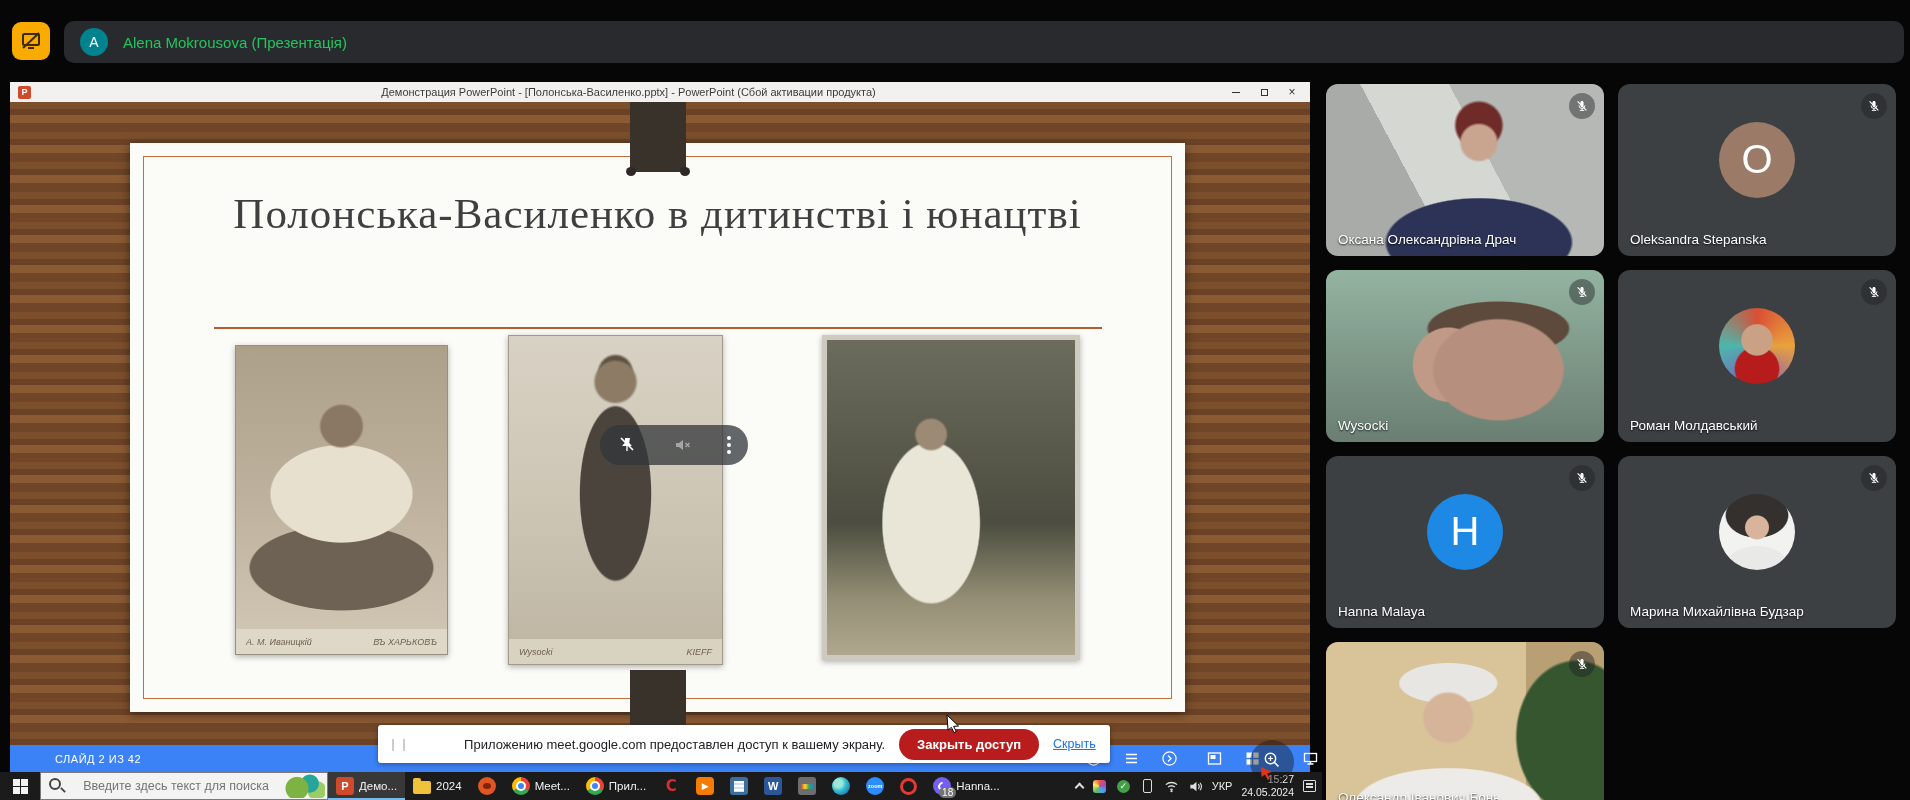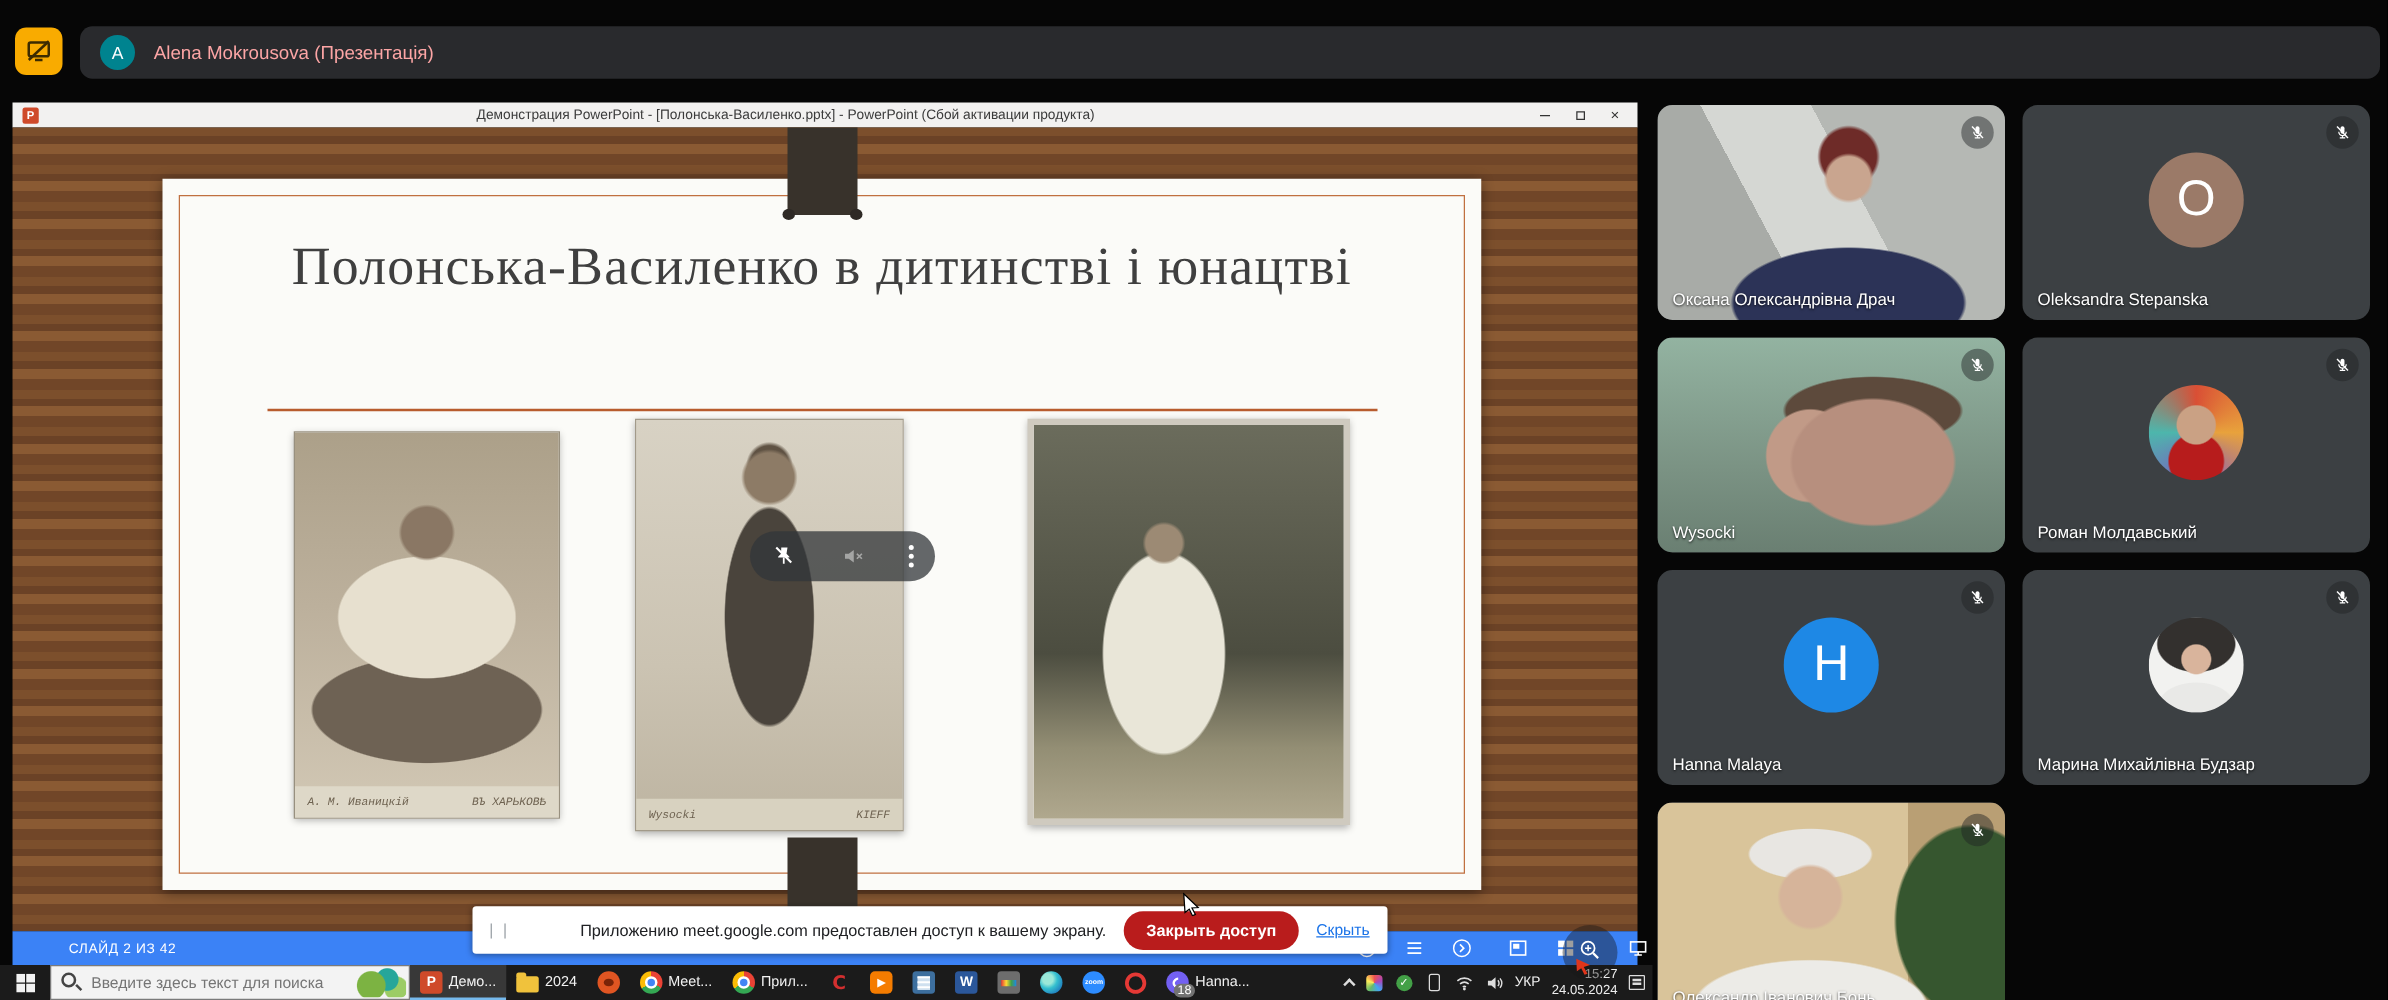--- a/index.html
+++ b/index.html
@@ -7,21 +7,21 @@
   #page{position:relative;width:1910px;height:800px;overflow:hidden;background:#060606;
         font-family:"Liberation Sans",sans-serif;}
 
   
   .share-chip{position:absolute;left:12px;top:22px;width:38px;height:38px;border-radius:9px;
     background:#f9ab00;display:flex;align-items:center;justify-content:center;}
   .header-pill{position:absolute;left:64px;top:21px;width:1840px;height:42px;background:#292a2d;
     border-radius:10px;display:flex;align-items:center;padding-left:16px;}
   .header-avatar{width:28px;height:28px;border-radius:50%;background:#00838f;color:#fff;
     display:flex;align-items:center;justify-content:center;font-size:14px;}
-  .header-title{color:#fca5a5;font-size:15px;margin-left:15px;text-align:center;}
+  .header-title{color:#22c55e;font-size:15px;margin-left:15px;text-align:center;}
 
   
   #ppt-window{position:absolute;left:10px;top:82px;width:1300px;height:690px;background:#000;z-index:2;}
   .titlebar{height:20px;background:#f2f1f0;display:flex;align-items:center;padding:0 4px;}
   .ppt-ico{width:13px;height:13px;border-radius:2px;background:#cf4a2a;color:#fff;font-size:9px;
     font-weight:bold;display:flex;align-items:center;justify-content:center;margin:0 4px;}
   .titlebar-text{flex:1;text-align:center;font-size:11px;color:#3b3b3b;white-space:nowrap;overflow:hidden;}
   .winbtn{width:28px;height:20px;display:flex;align-items:center;justify-content:center;color:#333;font-size:12px;}
   .minim{width:8px;height:1px;background:#333;}
   .restore{width:7px;height:7px;border:1px solid #333;}
@@ -41,21 +41,21 @@
   .slide{position:absolute;left:120px;top:41px;width:1055px;height:569px;background:#fbfbf8;
     box-shadow:0 2px 10px rgba(0,0,0,.45);z-index:2;}
   .slide-frame{position:absolute;inset:13px;border:1px solid #c07040;}
   .slide-title{margin-top:46px;text-align:center;font-family:"Liberation Serif",serif;
     font-size:43px;color:#3f3f3f;letter-spacing:1px;}
   .slide-divider{position:absolute;left:84px;top:184px;width:888px;height:2px;background:#b85c2e;}
 
   
   .photo{position:absolute;box-shadow:0 2px 6px rgba(0,0,0,.30);}
   .photo .cap{position:absolute;left:0;right:0;bottom:0;height:25px;display:flex;align-items:center;
-    justify-content:space-between;padding:0 10px;font-family:Liberation Mono, monospace;font-style:italic;
+    justify-content:space-between;padding:0 10px;font-family:Liberation Sans, sans-serif;font-style:italic;
     font-size:9px;color:#6e6250;}
   .photo1{left:105px;top:202px;width:213px;height:310px;background:
       radial-gradient(circle at 50% 26%, #8a7764 0 8%, transparent 9%),
       radial-gradient(ellipse 34% 16% at 50% 48%, #e7e0cf 0 98%, transparent 100%),
       radial-gradient(ellipse 44% 14% at 50% 72%, #6e6254 0 98%, transparent 100%),
       linear-gradient(180deg,#aca089 0%,#bcb09c 45%,#d2c8b5 100%);
       border:1px solid #98907f;}
   .photo1 .cap{background:#ded8c8;}
   .photo2{left:378px;top:192px;width:215px;height:330px;background:
       radial-gradient(circle at 50% 14%, #8d7b66 0 6.5%, transparent 7.5%),
@@ -94,21 +94,21 @@
   .notif-link{color:#1a73e8;font-size:12.5px;text-decoration:underline;white-space:nowrap;}
   #cursor{position:absolute;left:946px;top:714px;z-index:20;}
 
   
   #taskbar{position:absolute;left:0;top:772px;width:1322px;height:28px;background:#1b1b1b;z-index:1;
     display:flex;align-items:center;color:#eee;}
   .tb-start{width:40px;display:flex;justify-content:center;}
   .tb-search{position:relative;width:288px;height:28px;background:#f3f3f3;border:1px solid #7a7a7a;
     display:flex;align-items:center;padding-left:30px;}
   .tb-search input{border:none;outline:none;background:transparent;font-size:12.5px;color:#222;width:200px;
-    font-family:"Liberation Sans",sans-serif;}
+    font-family:"Liberation Sans",sans-serif;text-align:right;}
   .tb-search .mag{position:absolute;left:8px;top:5px;width:12px;height:12px;border:2px solid #444;
     border-radius:50%;}
   .tb-search .mag::after{content:"";position:absolute;left:9px;top:9px;width:6px;height:2px;background:#444;
     transform:rotate(45deg);}
   .doodle{position:absolute;right:2px;top:1px;width:40px;height:24px;border-radius:4px;background:
      radial-gradient(circle at 30% 60%, #7cb342 0 35%, transparent 38%),
      radial-gradient(circle at 62% 40%, #26a69a 0 30%, transparent 33%),
      radial-gradient(circle at 80% 70%, #9ccc65 0 25%, transparent 28%);}
   .tb-app{display:flex;align-items:center;gap:5px;padding:0 8px;height:28px;font-size:11.5px;color:#f2f2f2;}
   .tb-app.active{background:rgba(255,255,255,.13);box-shadow:inset 0 -2px 0 #76b9ed;}

